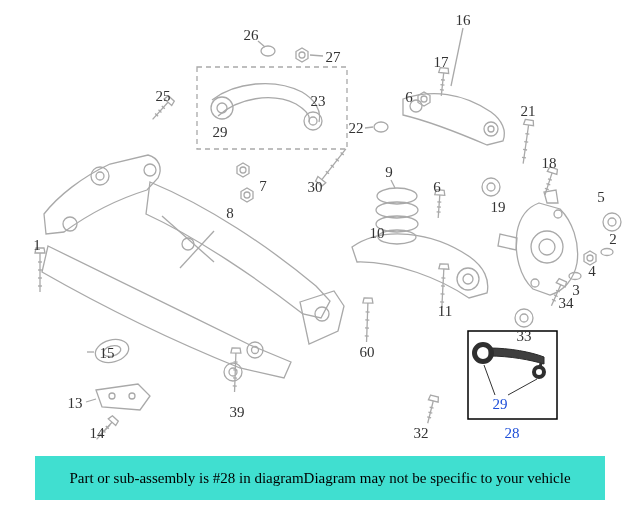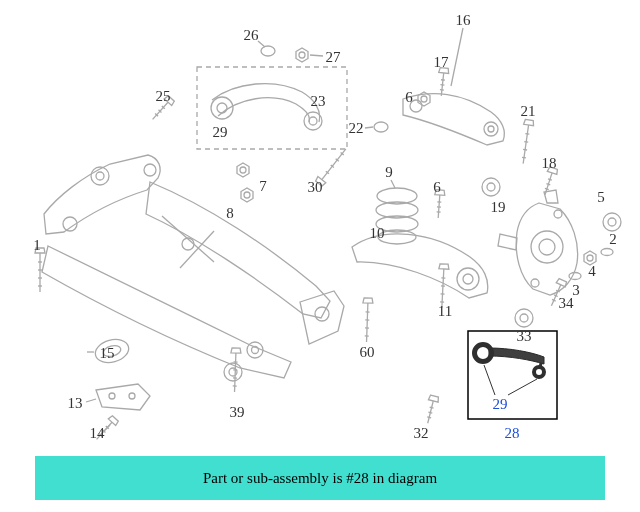--- a/index.html
+++ b/index.html
@@ -195,15 +195,16 @@
       <span class="plabel" style="left: 75px; top: 403px;">13</span>
       <span class="plabel" style="left: 97px; top: 433px;">14</span>
       <span class="plabel" style="left: 421px; top: 433px;">32</span>
     </div>
 
   <span class="plabel dark" style="left:500px;top:404px">29</span>
   <span class="plabel dark" style="left:512px;top:433px">28</span>
 
   <div class="caption" style="background: rgb(64, 223, 208); color: rgb(0, 0, 0);">
     <div>Part or sub-assembly is #28 in diagram</div>
+    <div>Diagram may not be specific to your vehicle</div>
   </div>
 
 </div>
 
 </body></html>

